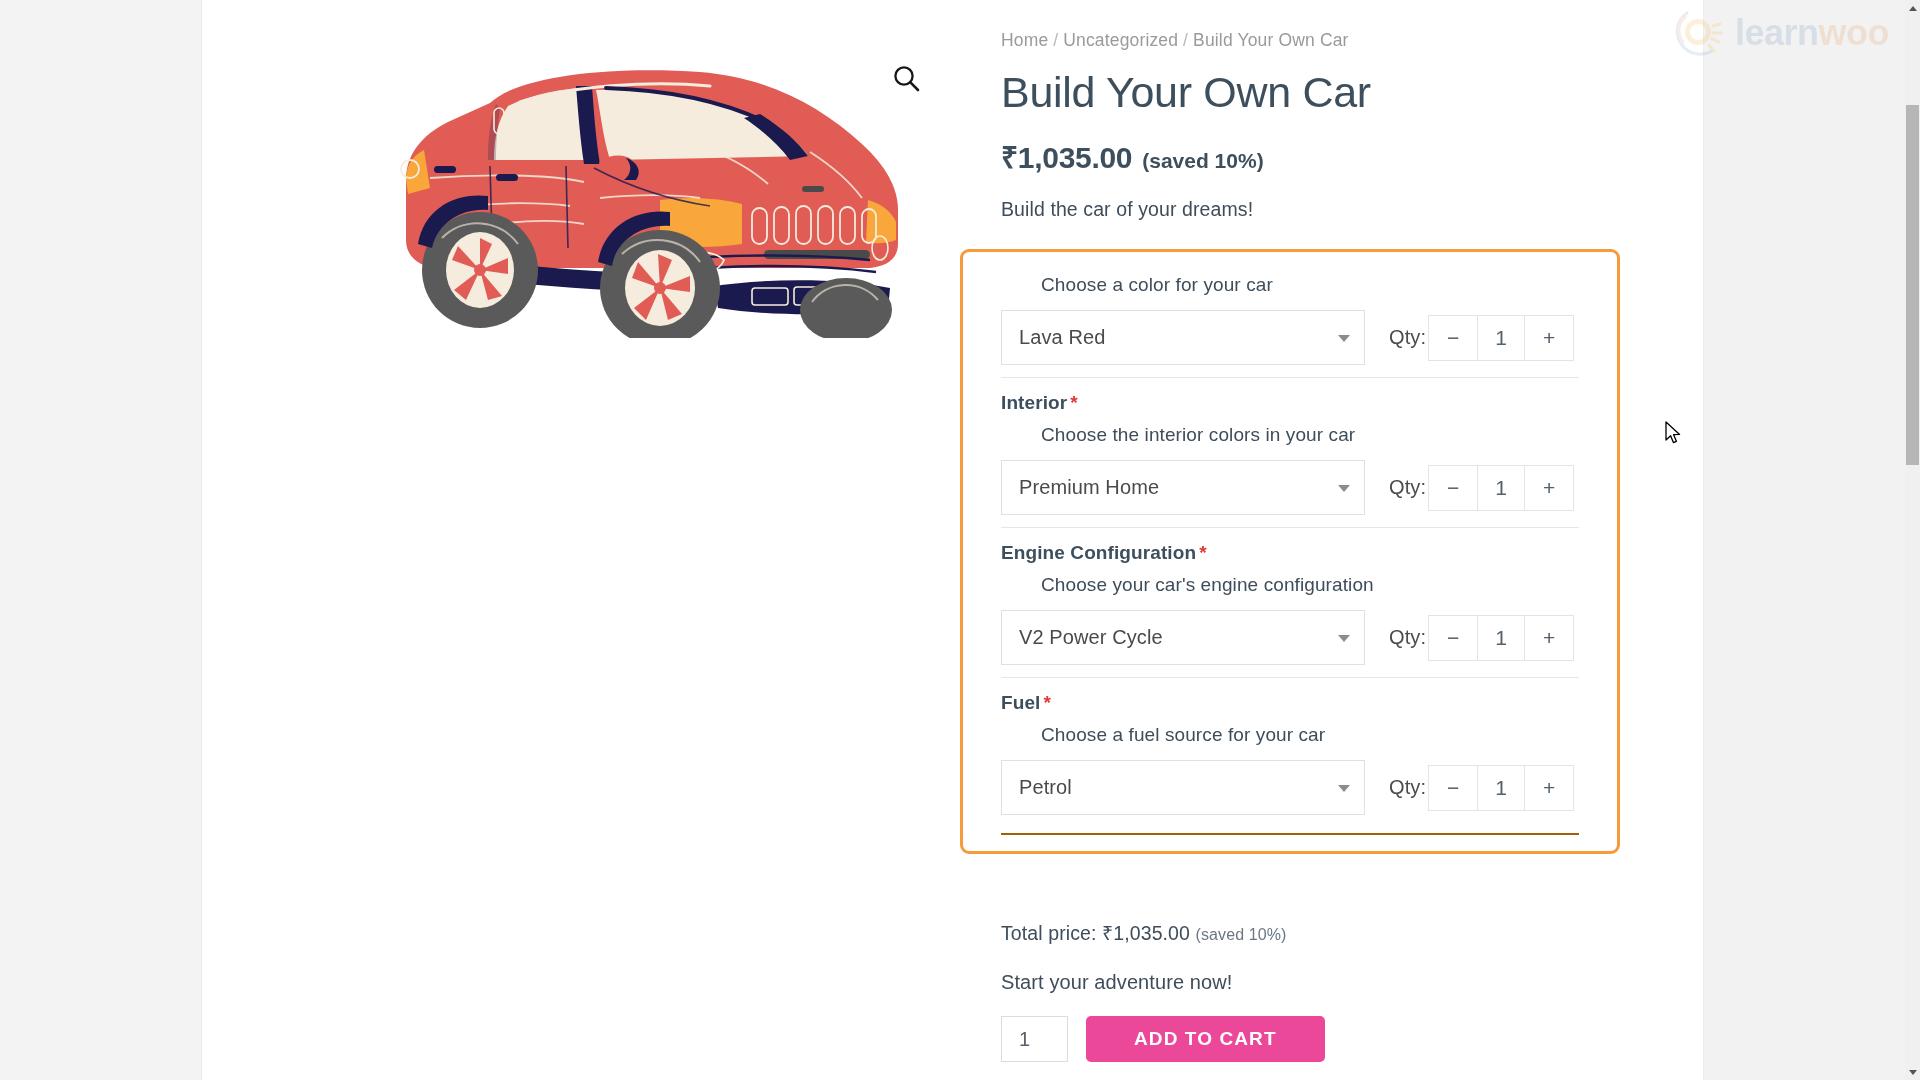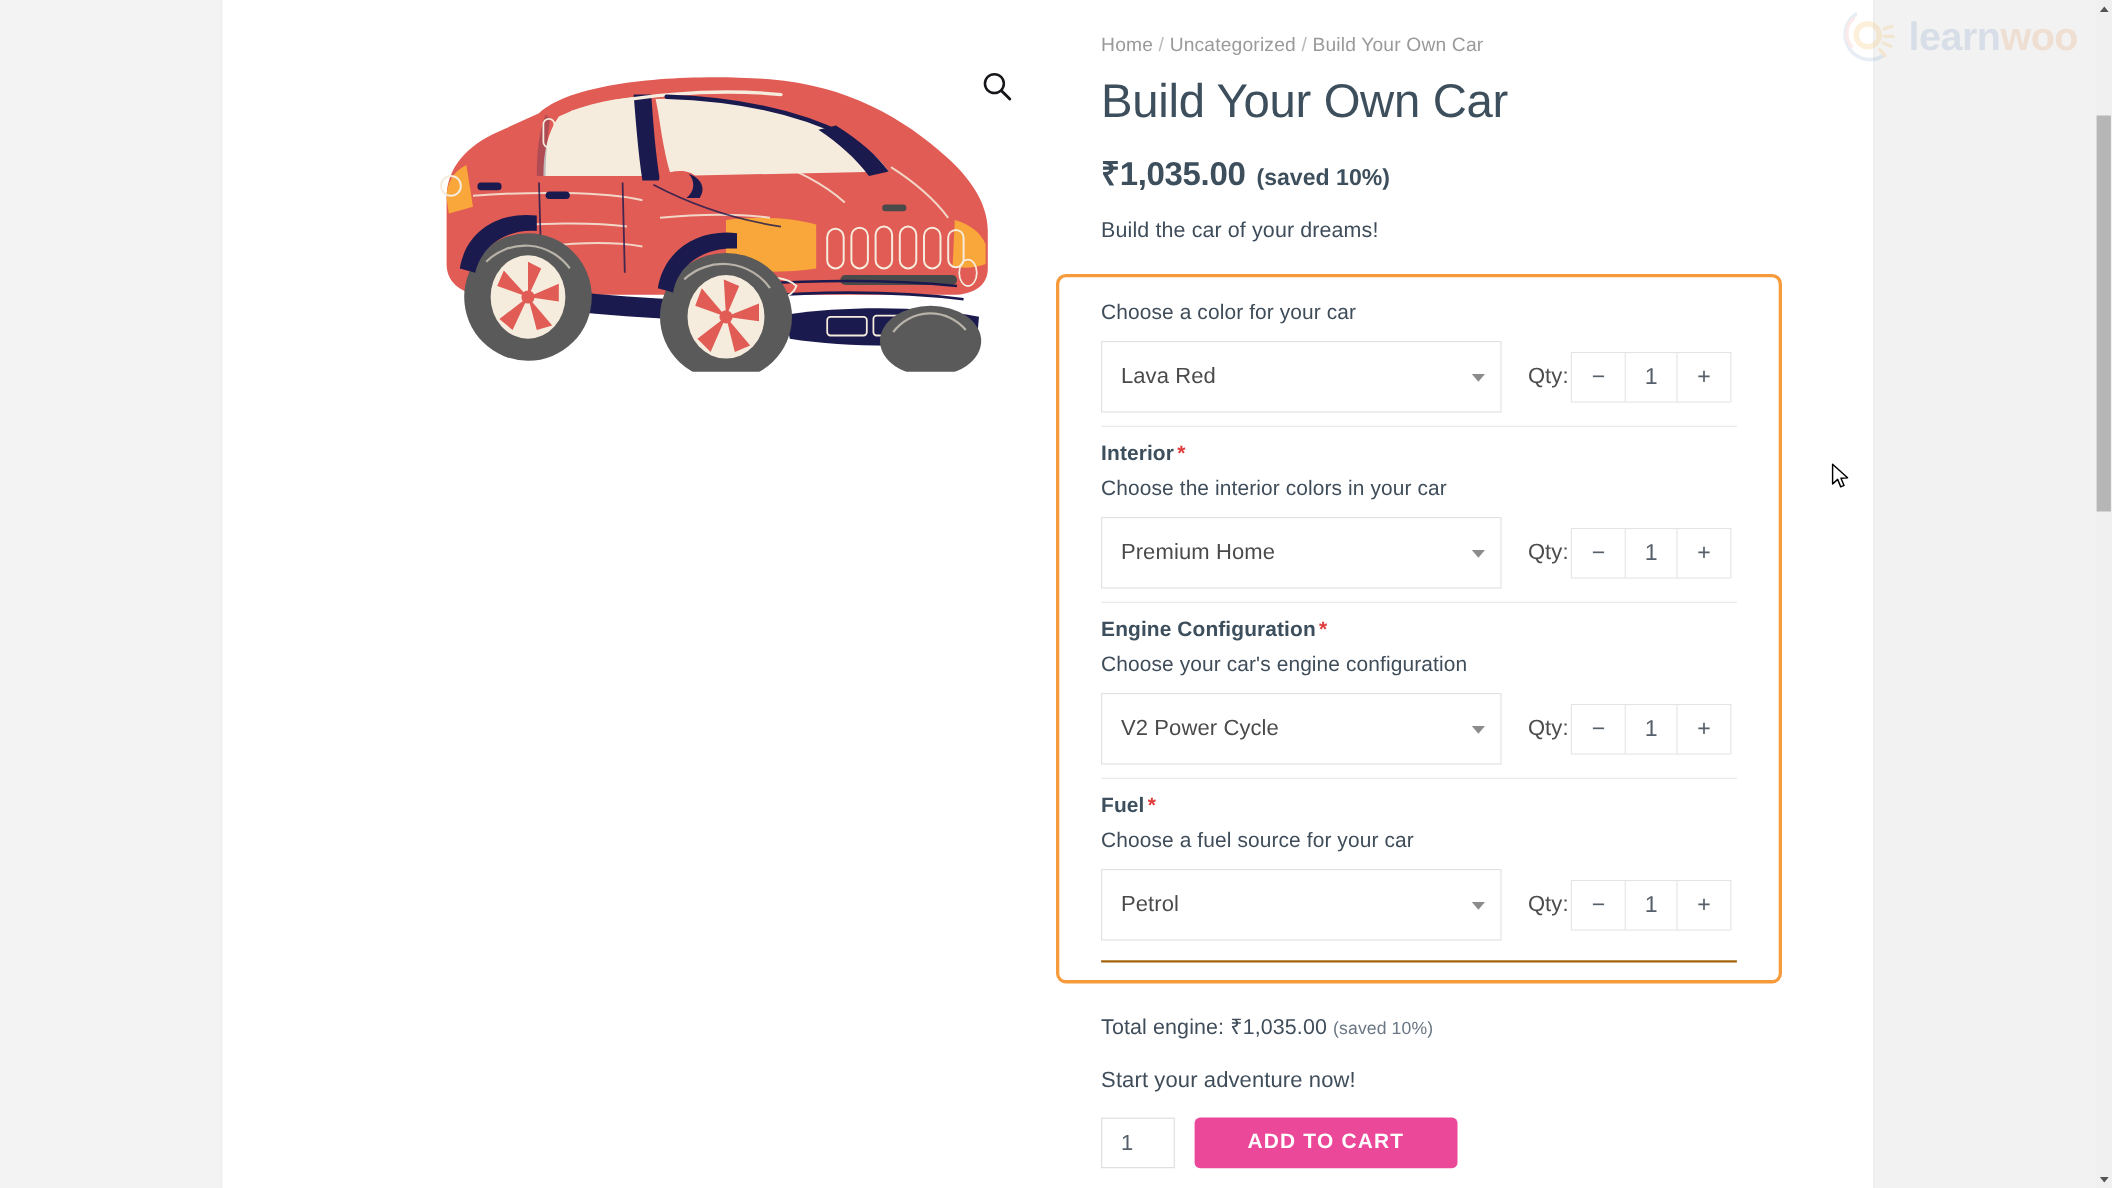--- a/index.html
+++ b/index.html
@@ -145,27 +145,28 @@
   .opt-label {
     font-size: 19px; font-weight: 700; color: #3d4f5d;
     letter-spacing: 0.1px;
     margin-bottom: 10px;
   }
   .req { color: #e03b3b; font-weight: 700; margin-left: 3px; }
 
   .opt-help {
     font-size: 19px; color: #3f4d5a; letter-spacing: 0.1px;
     margin-bottom: 14px;
+    margin-left: 40px;
   }
 
   .opt-control { display: flex; align-items: center; }
 
   .select-wrap {
     position: relative;
-    width: 364px; height: 65px;
+    width: 364px; height: 55px;
     border: 1px solid #e0e0e0;
     background: #fff;
   }
   .select-wrap .value {
     position: absolute; left: 17px; top: 0; right: 40px; bottom: 0;
     display: flex; align-items: center;
     font-size: 20px; color: #4a4a4a; letter-spacing: 0.1px;
     white-space: nowrap; overflow: hidden;
   }
   .select-wrap .caret {
@@ -475,21 +476,21 @@
           <div class="btn">−</div>
           <div class="val">1</div>
           <div class="btn">+</div>
         </div>
       </div>
     </div>
 
   </div>
 
   <div class="total-line">
-    <span>Total engine:</span>
+    <span>Total price:</span>
     <span>₹1,035.00</span>
     <span class="sm">(saved 10%)</span>
   </div>
 
   <div class="cta-text">Start your adventure now!</div>
 
   <div class="cart-row">
     <div class="cart-qty">1</div>
     <button class="add-cart">ADD TO CART</button>
   </div>

